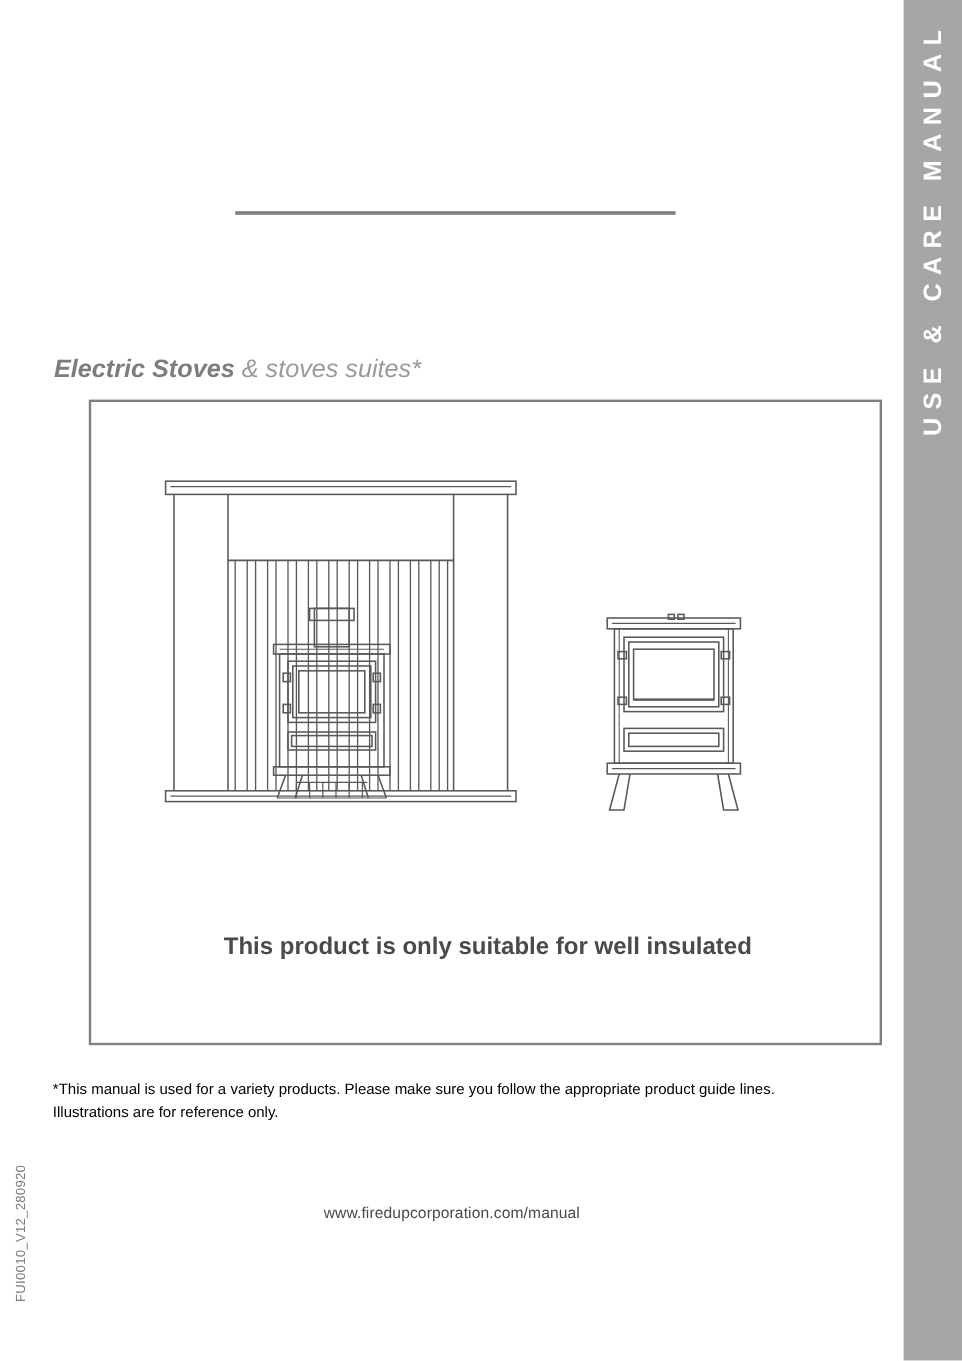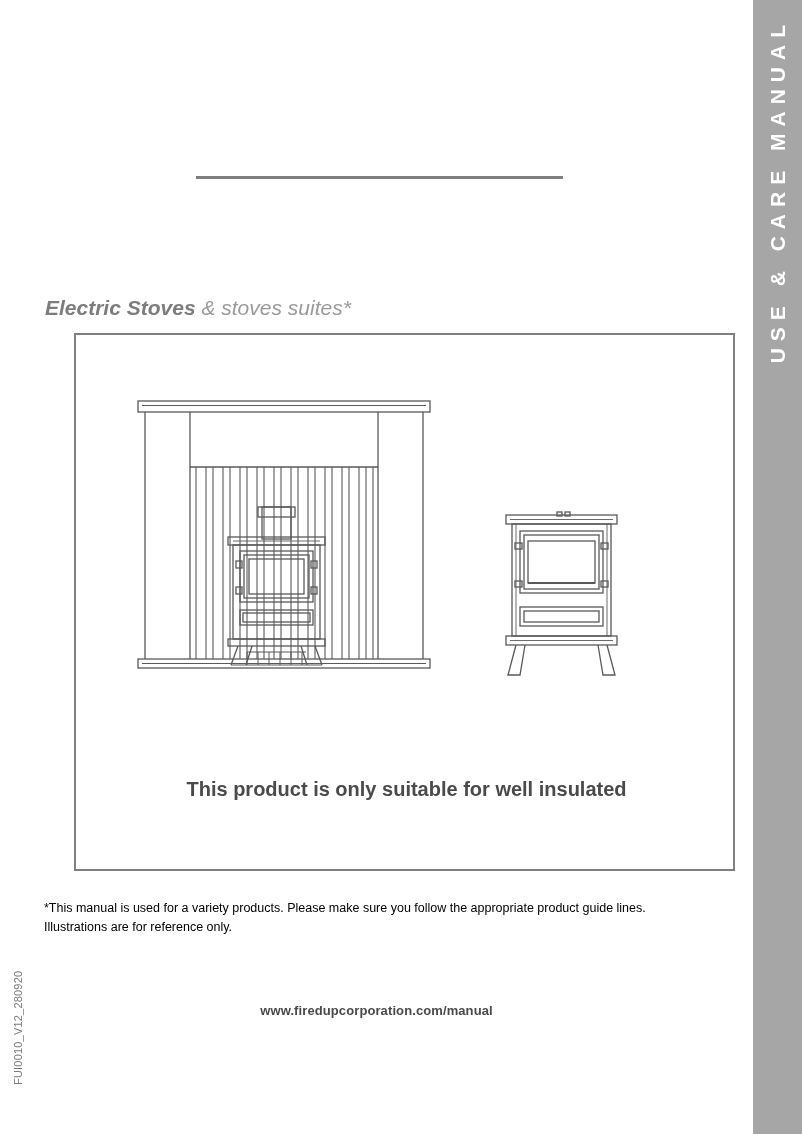--- a/index.html
+++ b/index.html
@@ -151,21 +151,21 @@
 
   
   #url {
     position: absolute;
     left: 46px;
     top: 1003px;
     width: 661px;
     text-align: center;
     color: #4a4a4a;
     font-size: 13px;
-    font-weight: bold;
+    font-weight: normal;
     letter-spacing: 0.1px;
   }
 </style>
 </head>
 <body>
 
 <div id="page">
 
   <div id="side-bar">
     <div id="side-bar-label">USE &amp; CARE MANUAL</div>

